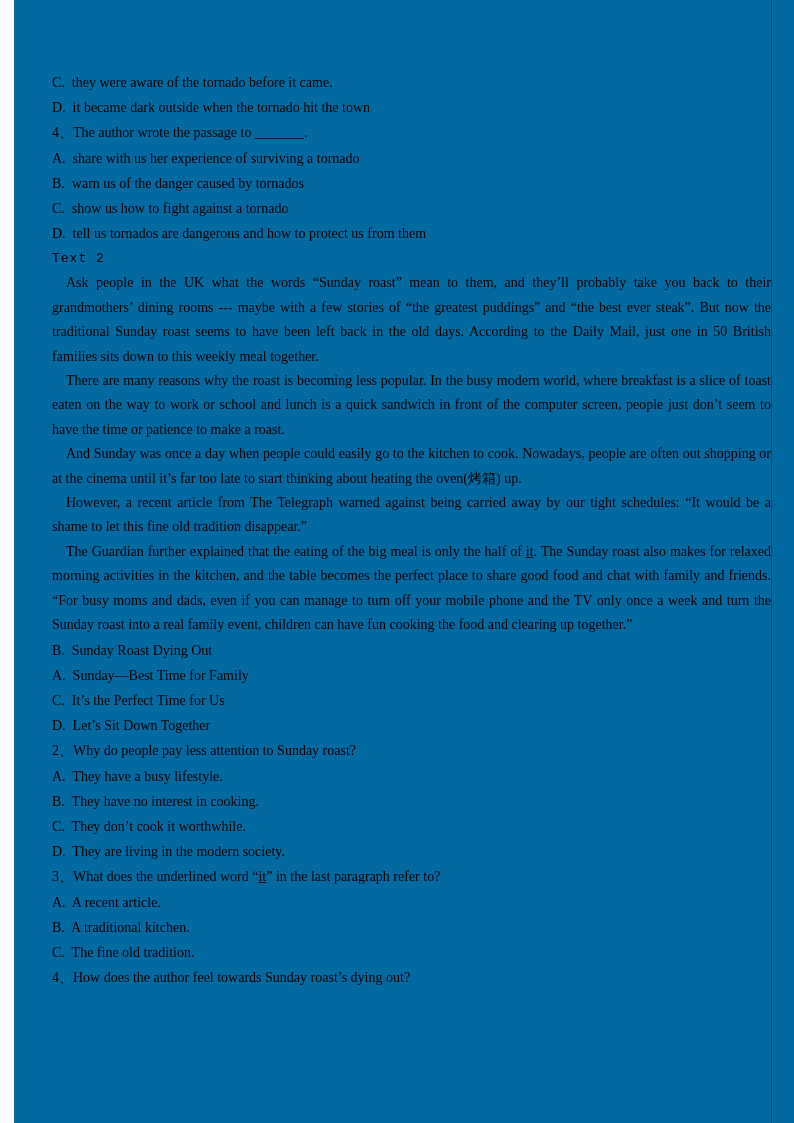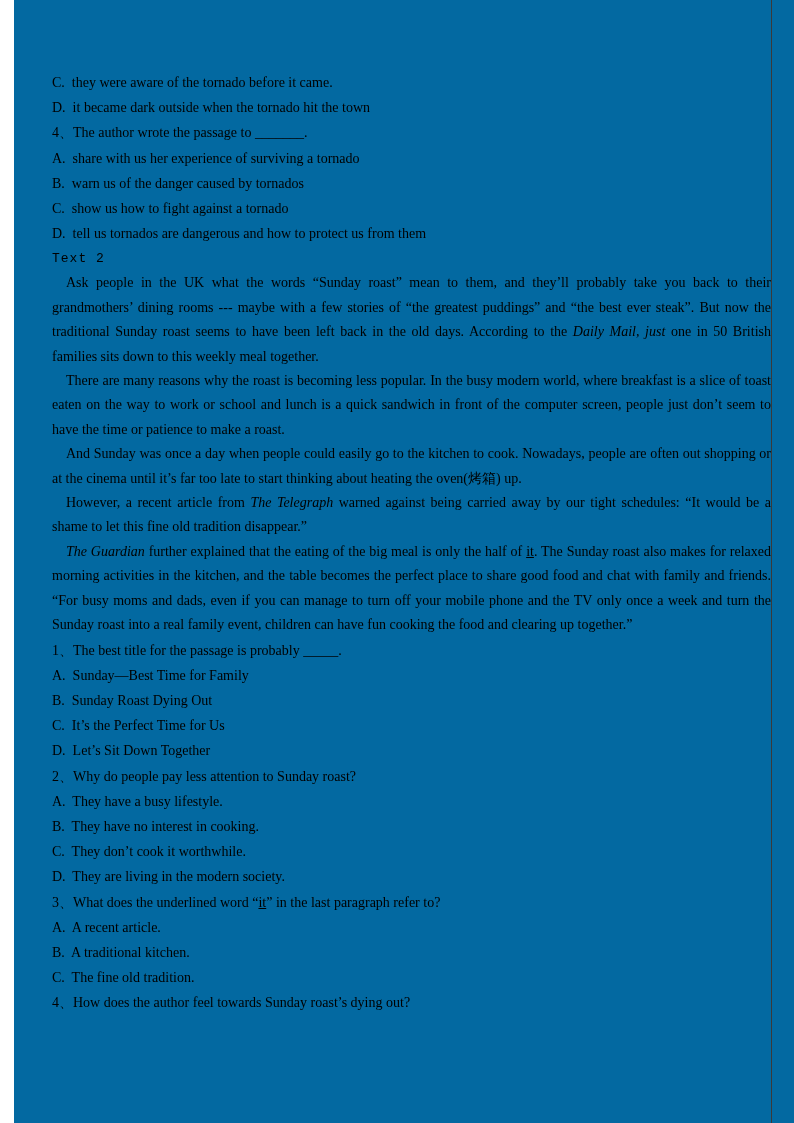--- a/index.html
+++ b/index.html
@@ -39,21 +39,21 @@
     line-height: 25px;
     text-align: left;
     letter-spacing: 1px;
   }
   .para {
     font-size: 14px;
     line-height: 24.4px;
     text-align: justify;
     text-indent: 14px;
   }
-  .italic { font-style: italic; }
+  .italic { }
   .underline { text-decoration: underline; }
 </style>
 </head>
 <body>
 
 <div class="page">
   <div class="right-rule"></div>
 
   <div class="content">
 
@@ -70,23 +70,22 @@
     <p class="para"><span>Ask people in the UK what the words “Sunday roast” mean to them, and they’ll probably take you back to their grandmothers’ dining rooms --- maybe with a few stories of “the greatest puddings” and “the best ever steak”. But now the traditional Sunday roast seems to have been left back in the old days. According to the </span><span class="italic">Daily Mail, just</span><span> one in 50 British families sits down to this weekly meal together.</span></p>
 
     <p class="para">There are many reasons why the roast is becoming less popular. In the busy modern world, where breakfast is a slice of toast eaten on the way to work or school and lunch is a quick sandwich in front of the computer screen, people just don’t seem to have the time or patience to make a roast.</p>
 
     <p class="para">And Sunday was once a day when people could easily go to the kitchen to cook. Nowadays, people are often out shopping or at the cinema until it’s far too late to start thinking about heating the oven(烤箱) up.</p>
 
     <p class="para"><span>However, a recent article from </span><span class="italic">The Telegraph</span><span> warned against being carried away by our tight schedules: “It would be a shame to let this fine old tradition disappear.”</span></p>
 
     <p class="para"><span class="italic">The Guardian</span><span> further explained that the eating of the big meal is only the half of </span><span class="underline">it</span><span>. The Sunday roast also makes for relaxed morning activities in the kitchen, and the table becomes the perfect place to share good food and chat with family and friends. “For busy moms and dads, even if you can manage to turn off your mobile phone and the TV only once a week and turn the Sunday roast into a real family event, children can have fun cooking the food and clearing up together.”</span></p>
 
-    <div class="line">1、The best title for the passage is probably _____.</div>
+    <div class="line">B.  Sunday Roast Dying Out</div>
     <div class="line">A.  Sunday—Best Time for Family</div>
-    <div class="line">B.  Sunday Roast Dying Out</div>
     <div class="line">C.  It’s the Perfect Time for Us</div>
     <div class="line">D.  Let’s Sit Down Together</div>
 
     <div class="line">2、Why do people pay less attention to Sunday roast?</div>
     <div class="line">A.  They have a busy lifestyle.</div>
     <div class="line">B.  They have no interest in cooking.</div>
     <div class="line">C.  They don’t cook it worthwhile.</div>
     <div class="line">D.  They are living in the modern society.</div>
 
     <div class="line"><span>3、What does the underlined word “</span><span class="underline">it</span><span>” in the last paragraph refer to?</span></div>

